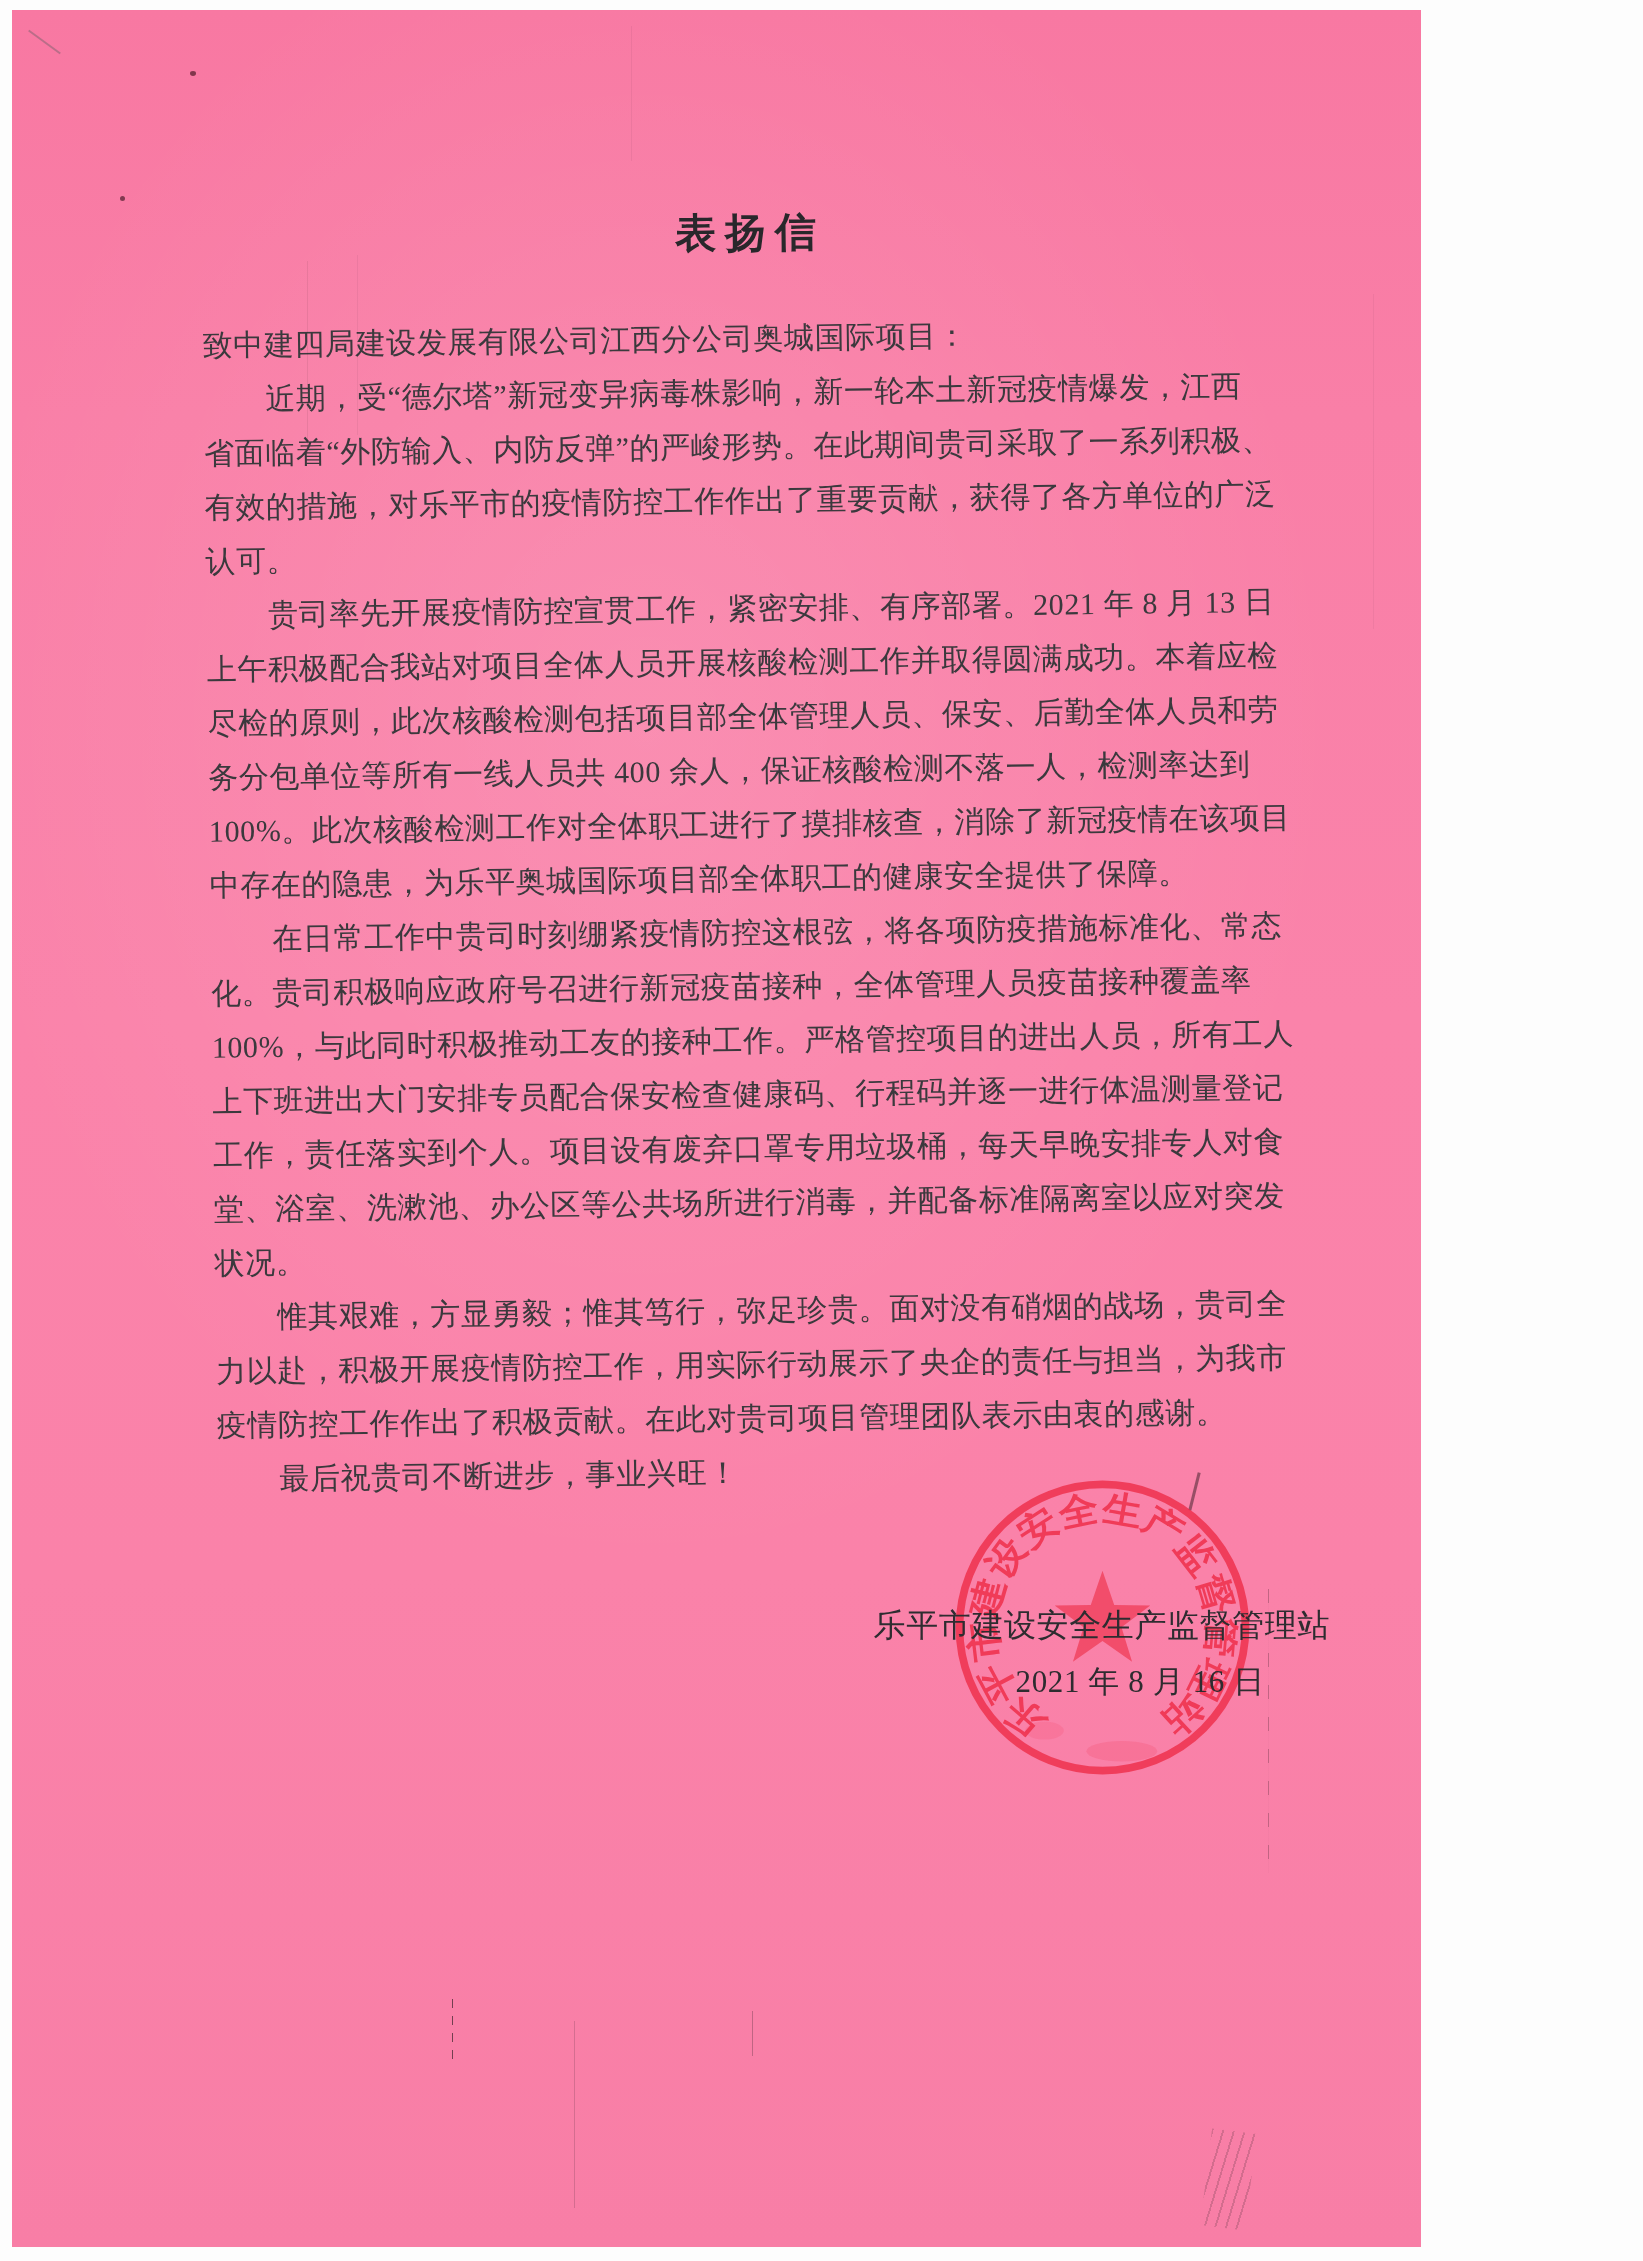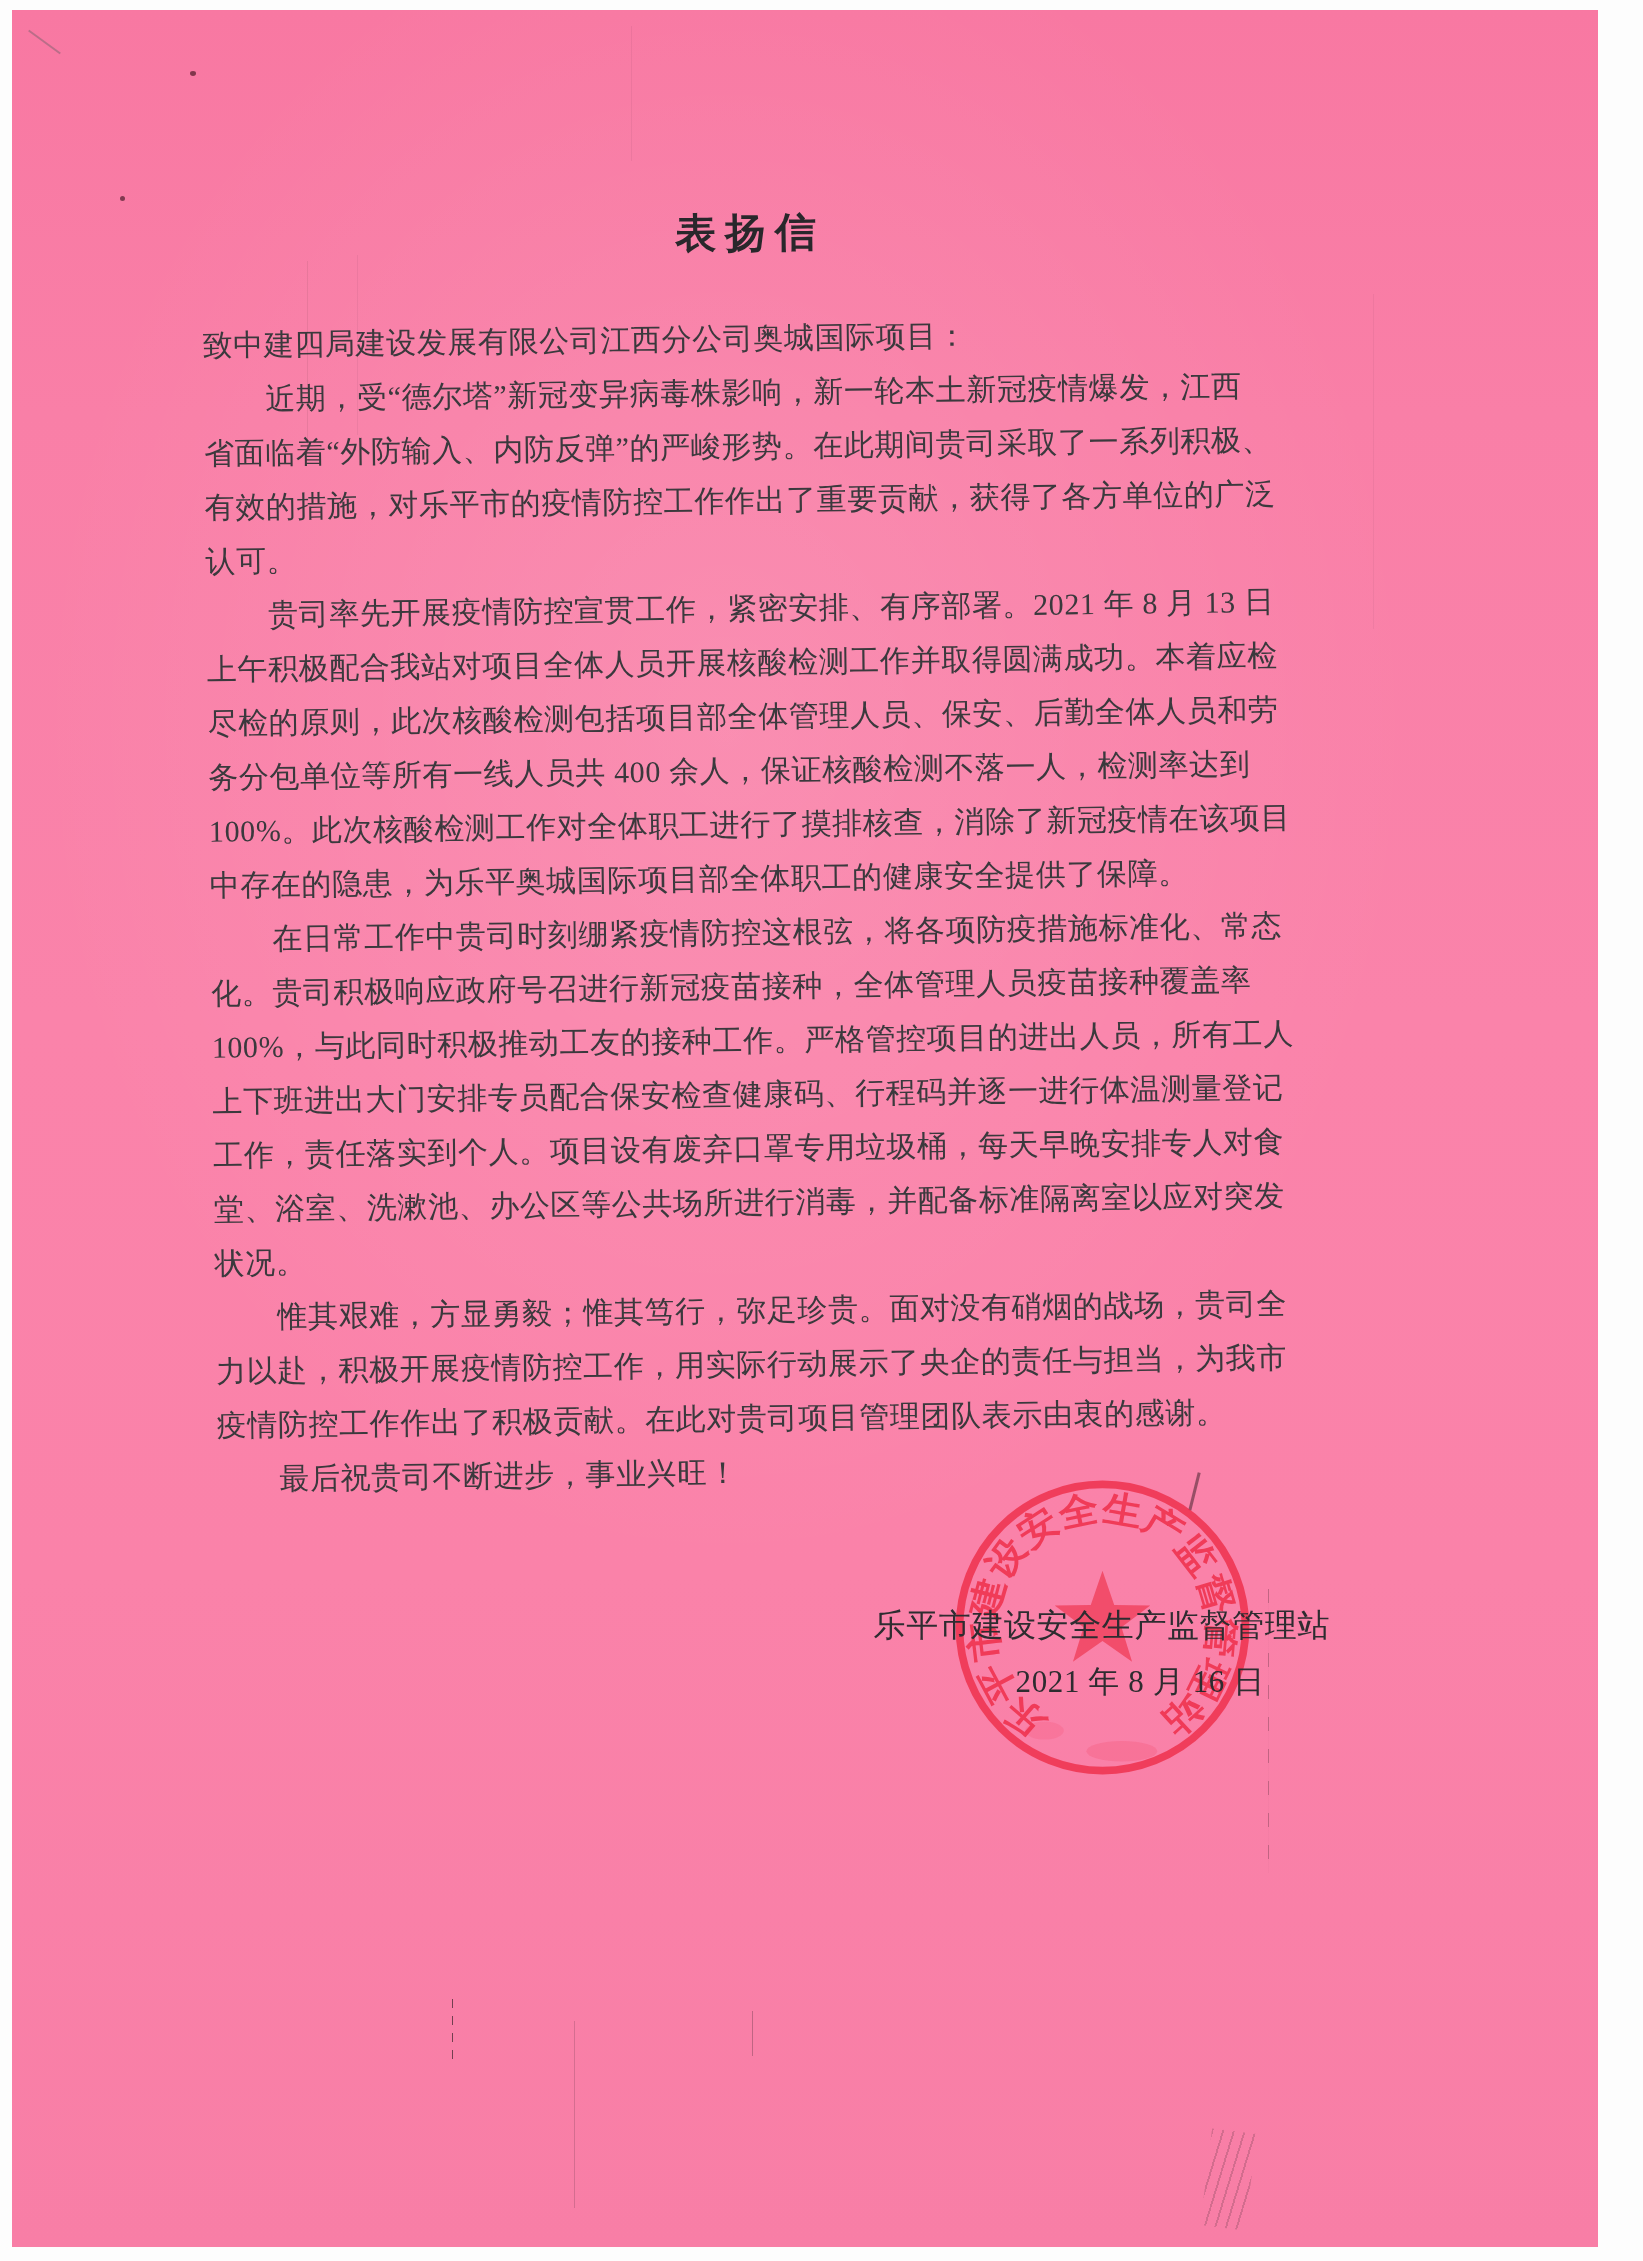--- a/index.html
+++ b/index.html
@@ -5,21 +5,21 @@
   html,body{margin:0;padding:0;}
   body{
     width:1644px;height:2261px;
     background:#fdfdfd;
     position:relative;
     font-family:"Liberation Serif", serif;
     overflow:hidden;
   }
   
   .paper{
-    position:absolute;left:11.6px;top:9.7px;width:1586px;height:2237px;
+    position:absolute;left:11.6px;top:9.7px;width:1409px;height:2237px;
     background:
       radial-gradient(ellipse 1160px 1418px at 45% 32%, rgba(255,255,255,0.10), rgba(255,255,255,0) 60%),
       linear-gradient(180deg,#f878a2 0%, #f97fa7 18%, #fa83aa 45%, #fa82a9 70%, #f87ea6 100%);
   }
   .content{
     position:absolute;left:0;top:0;width:1586px;height:2237px;
     transform:rotate(-0.75deg);
     transform-origin:97px 902px;
   }
   .doc-title{

